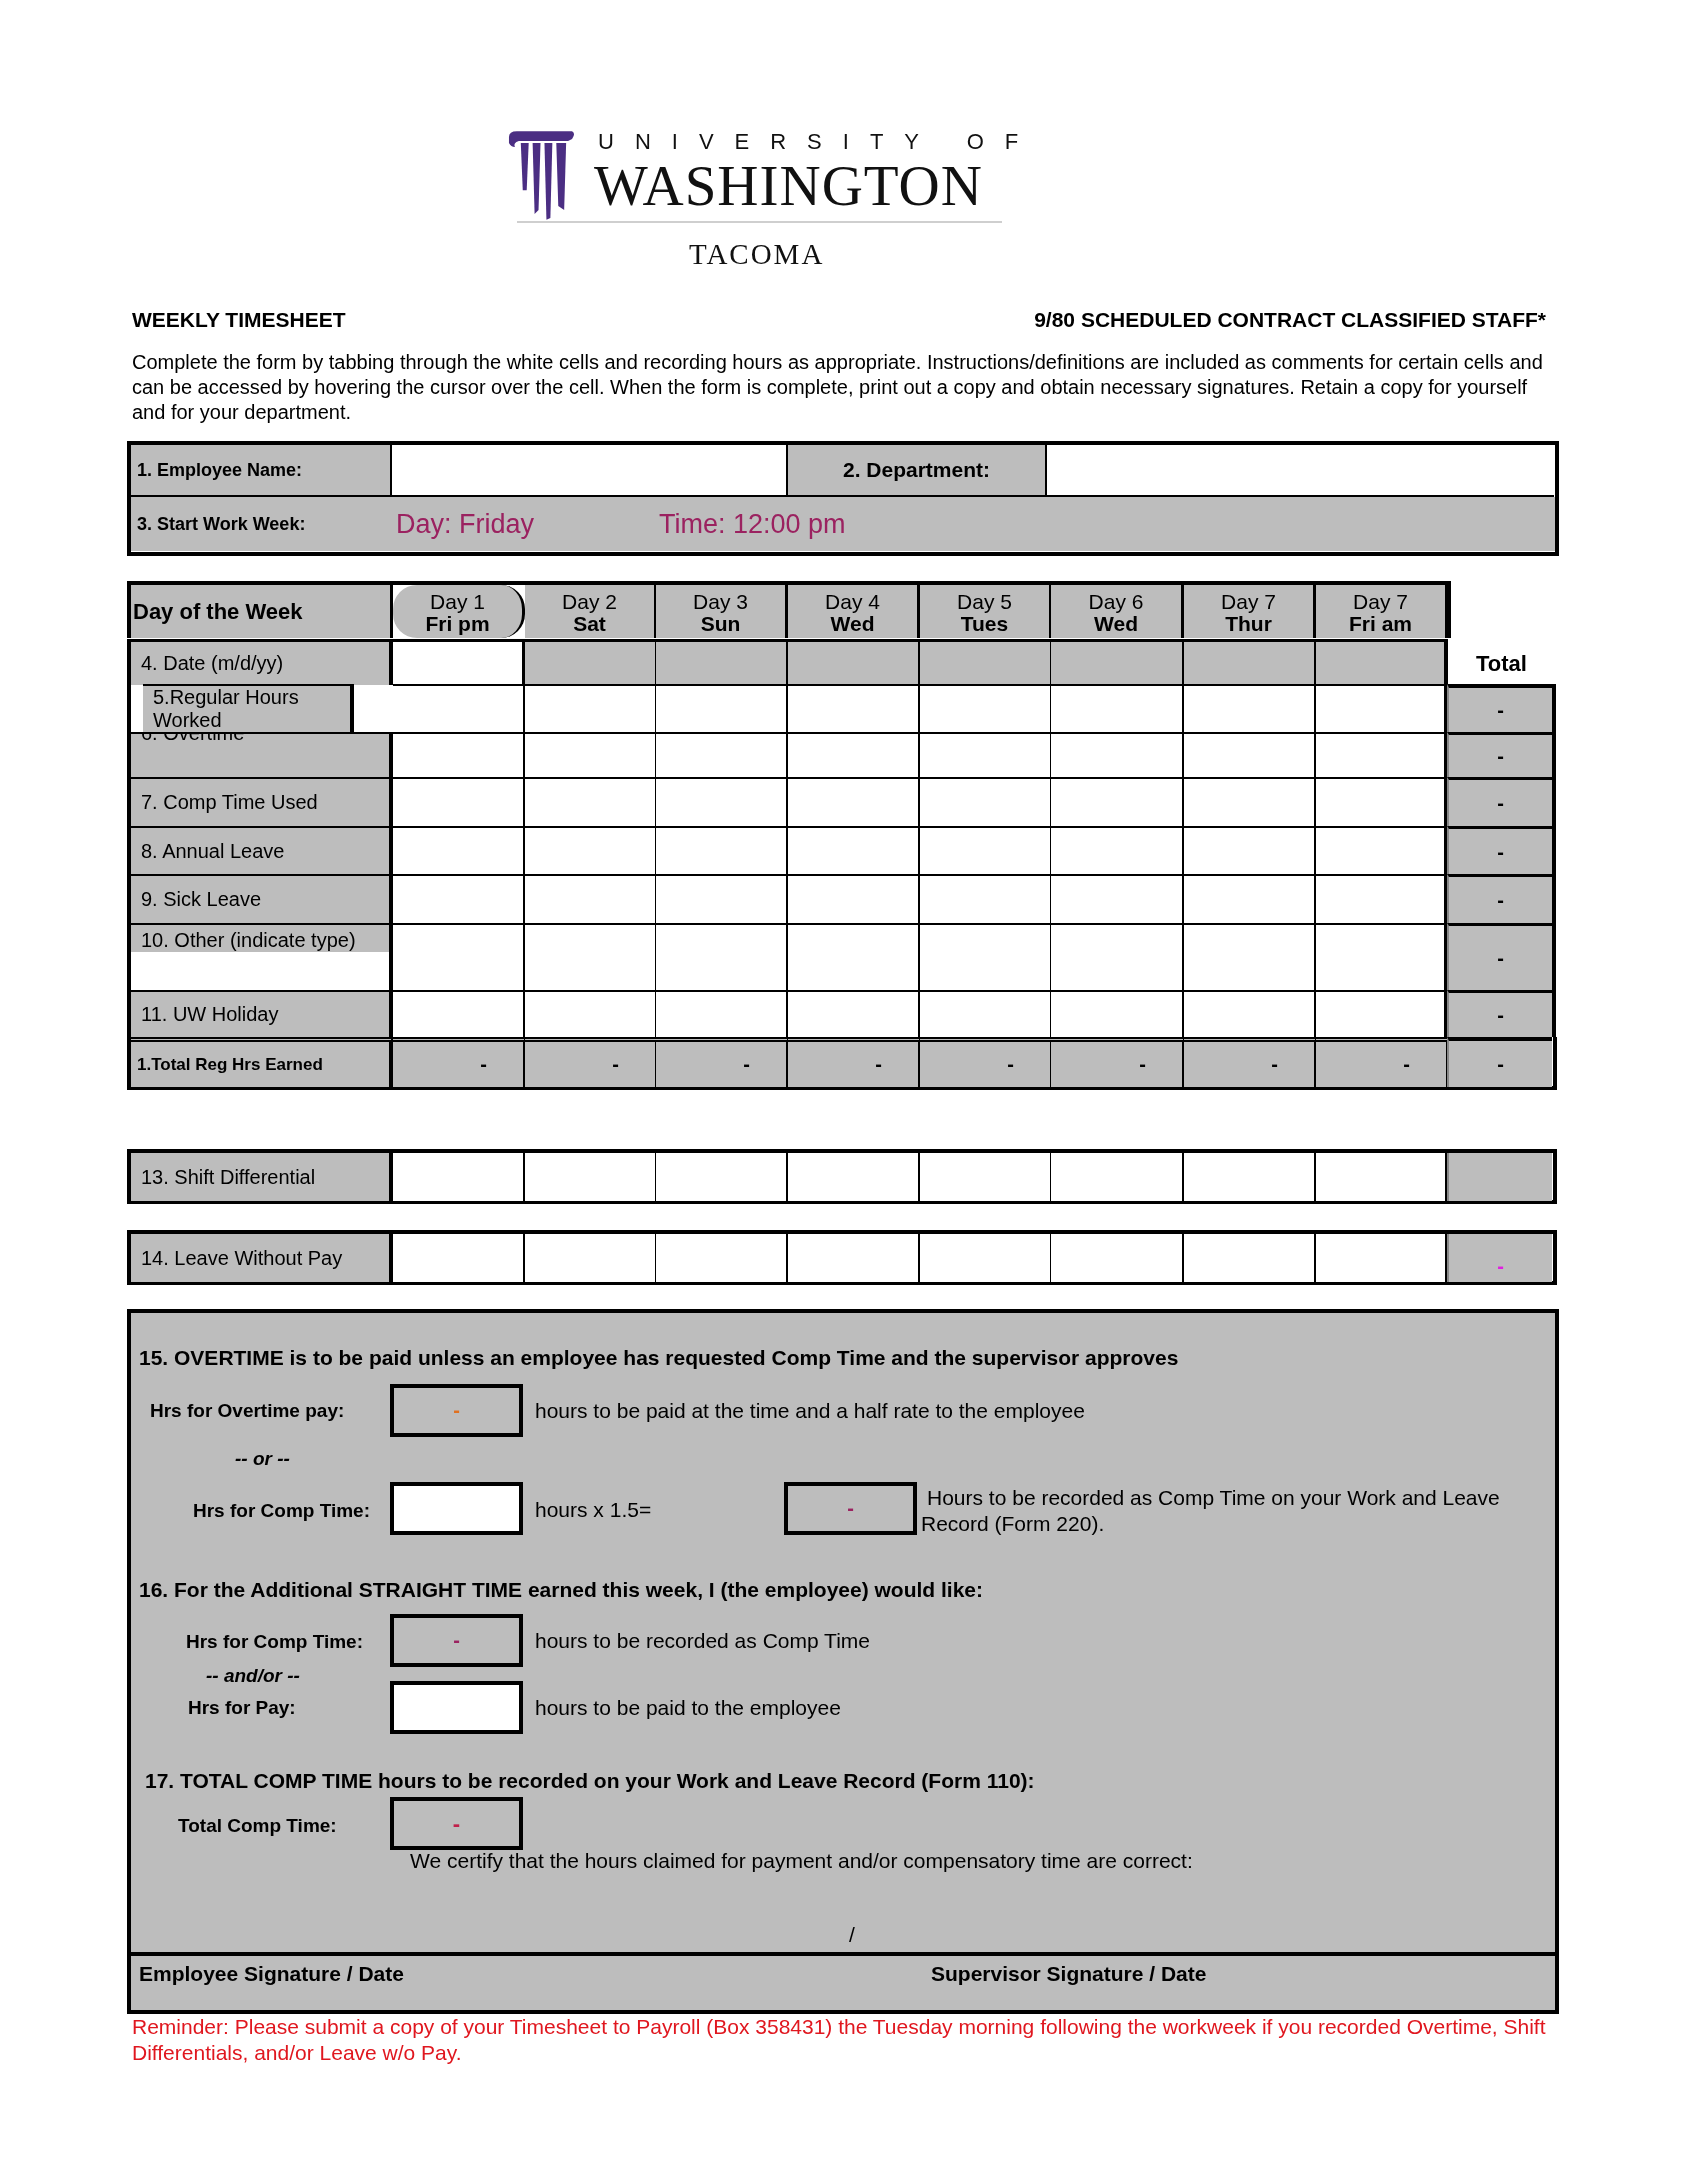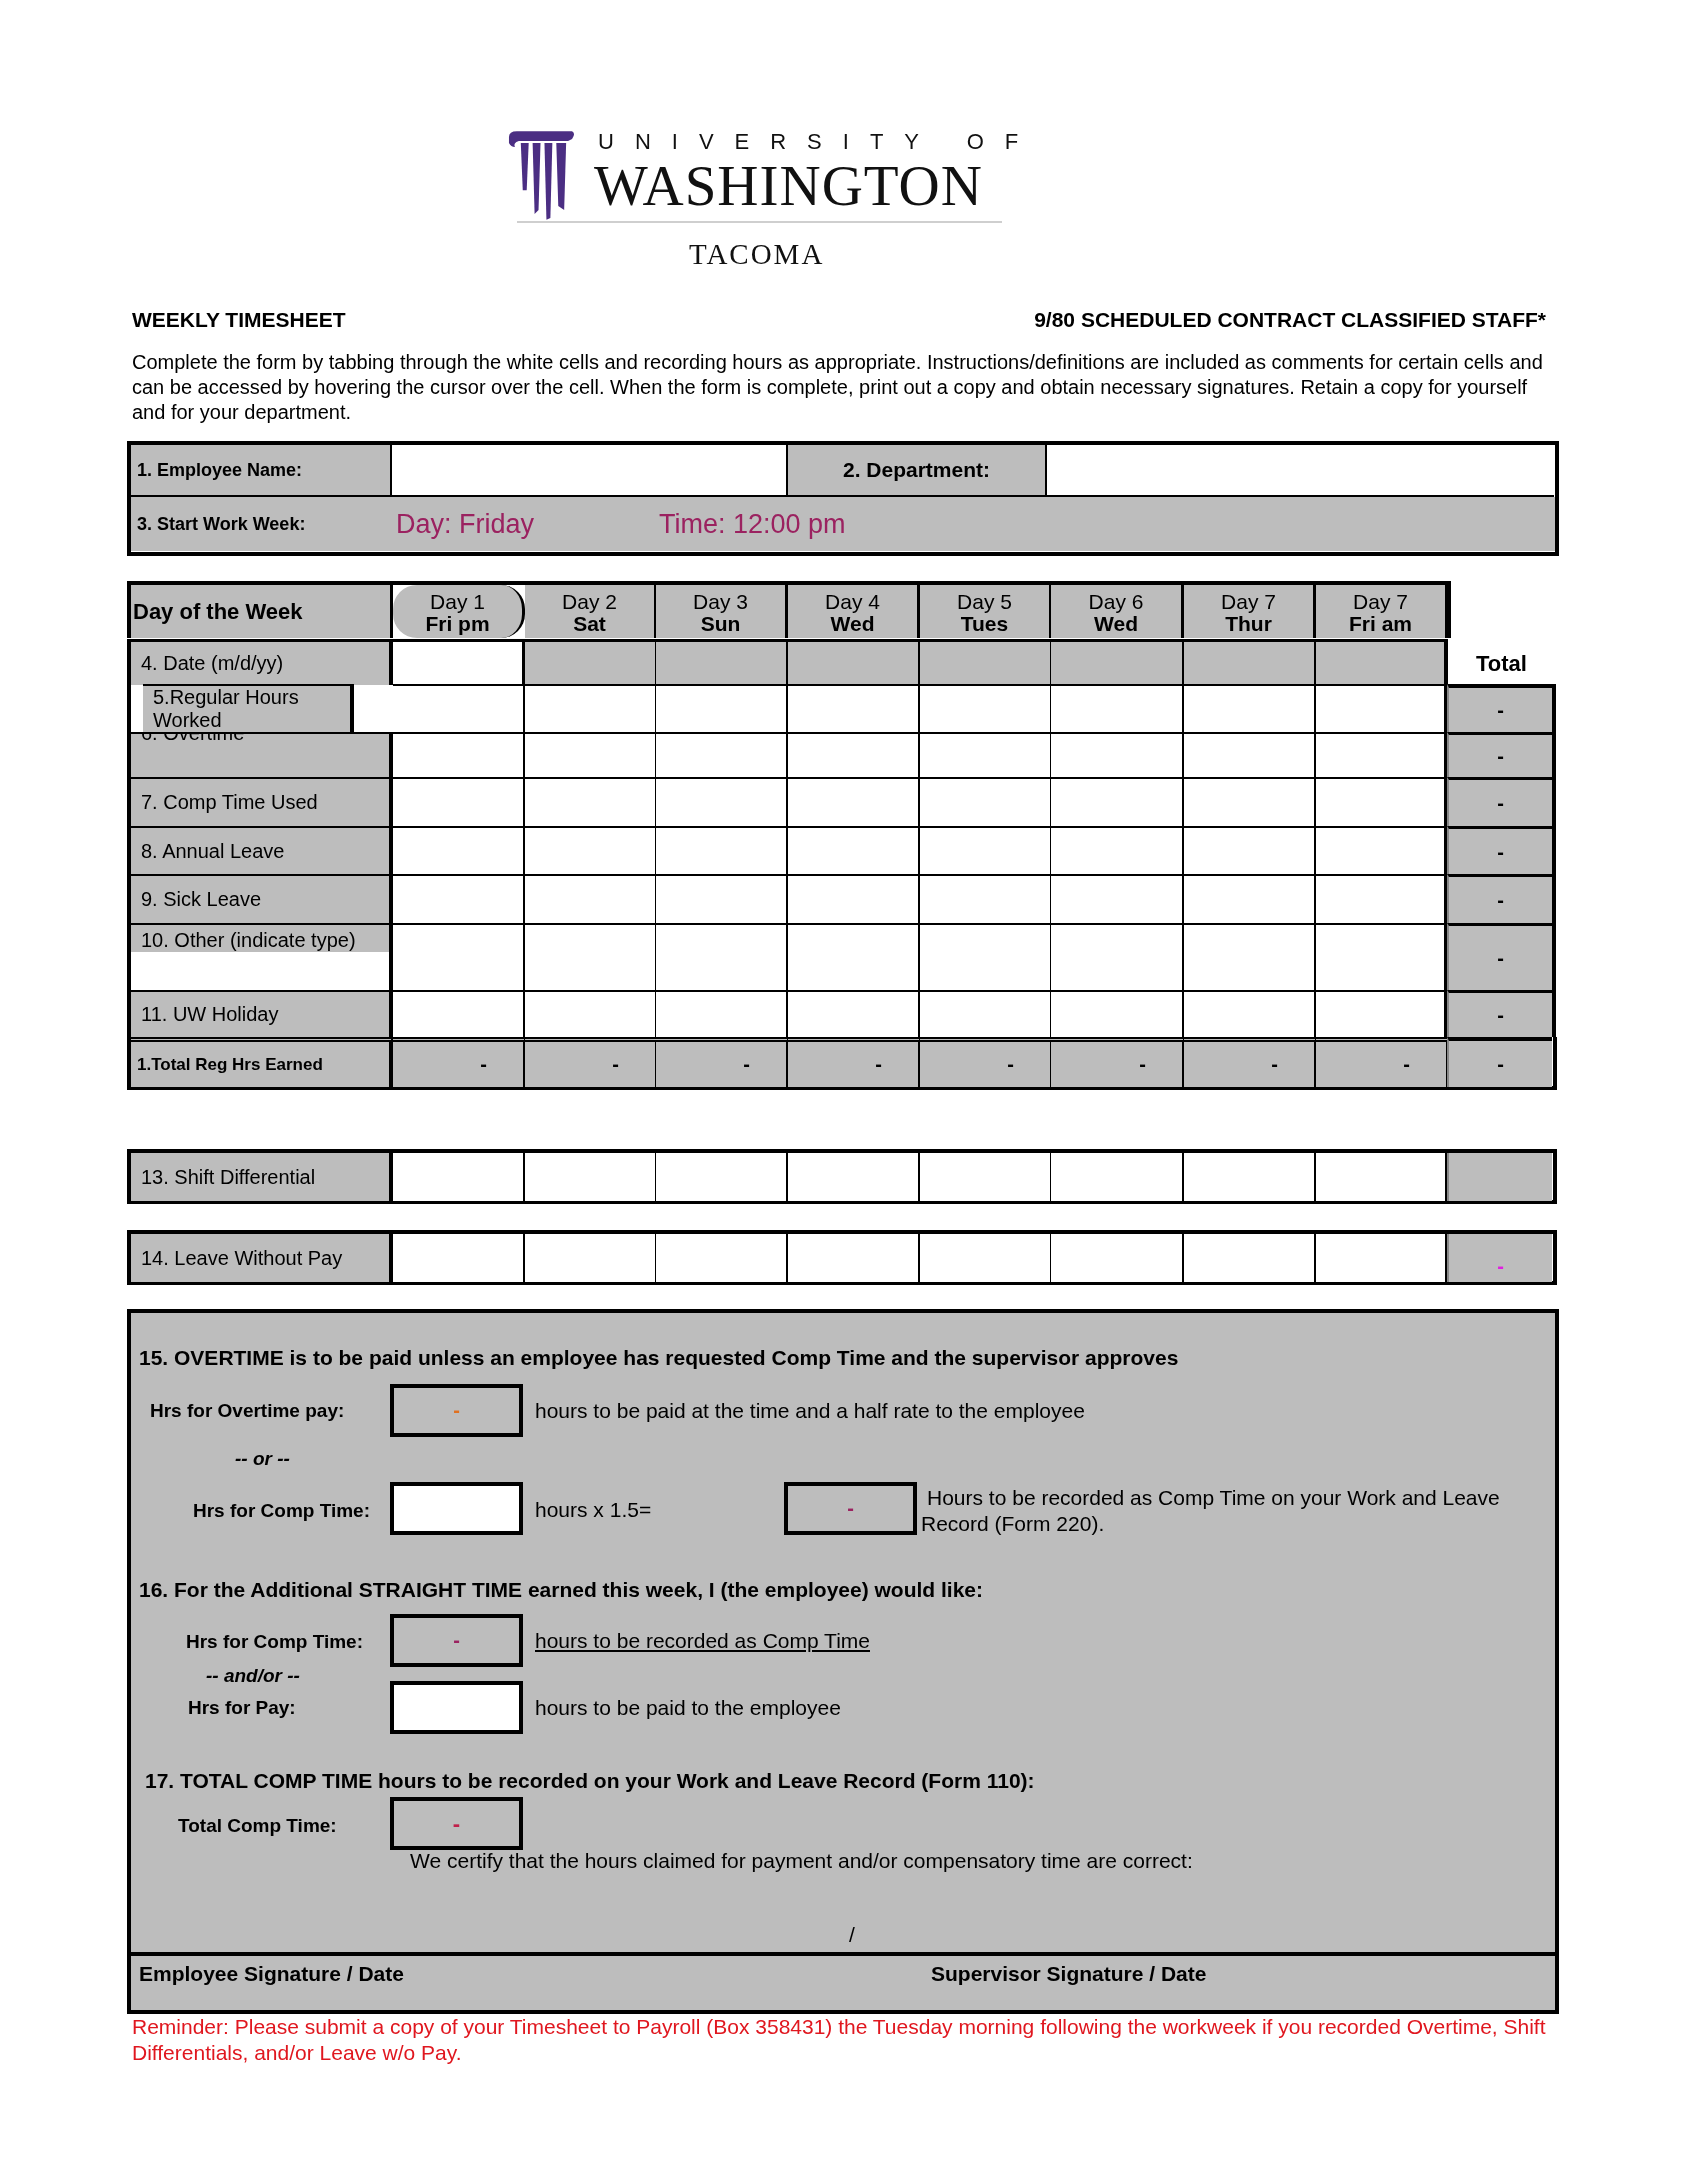--- a/index.html
+++ b/index.html
@@ -247,21 +247,21 @@
 <div class="cell white" style="left:390px;top:1482px;width:133px;height:53px;border:4px solid #000;">
   <input class="inp" value="" style="">
 </div>
 <div class="abs" style="left:535px;top:1498px;font-size:21px;">hours x 1.5=</div>
 <div class="cell" style="left:784px;top:1482px;width:133px;height:53px;border:4px solid #000;display:flex;align-items:center;justify-content:center;font-weight:bold;font-size:20px;color:#9b2260;">-</div>
 <div class="abs" style="left:921px;top:1485px;width:594px;font-size:21px;line-height:26px;text-indent:6px;">Hours to be recorded as Comp Time on your Work and Leave Record (Form 220).</div>
 
 <div class="abs b" style="left:139px;top:1578px;font-size:21px;">16.  For the Additional STRAIGHT TIME earned this week, I (the employee) would like:</div>
 <div class="abs b" style="left:186px;top:1631px;font-size:19px;">Hrs for Comp Time:</div>
 <div class="cell" style="left:390px;top:1614px;width:133px;height:53px;border:4px solid #000;display:flex;align-items:center;justify-content:center;font-weight:bold;font-size:20px;color:#9b2260;">-</div>
-<div class="abs" style="left:535px;top:1629px;font-size:21px;text-decoration:underline;">hours to be recorded as Comp Time</div>
+<div class="abs" style="left:535px;top:1629px;font-size:21px;">hours to be recorded as Comp Time</div>
 <div class="abs b" style="left:206px;top:1665px;font-size:19px;font-style:italic;">-- and/or --</div>
 <div class="abs b" style="left:188px;top:1697px;font-size:19px;">Hrs for Pay:</div>
 <div class="cell white" style="left:390px;top:1681px;width:133px;height:53px;border:4px solid #000;">
   <input class="inp" value="" style="">
 </div>
 <div class="abs" style="left:535px;top:1696px;font-size:21px;">hours to be paid to the employee</div>
 
 <div class="abs b" style="left:145px;top:1769px;font-size:21px;">17. TOTAL COMP TIME hours to be recorded on your Work and Leave Record (Form 110):</div>
 <div class="abs b" style="left:178px;top:1815px;font-size:19px;">Total Comp Time:</div>
 <div class="cell" style="left:390px;top:1797px;width:133px;height:53px;border:4px solid #000;display:flex;align-items:center;justify-content:center;font-weight:bold;font-size:22px;color:#c0204a;">-</div>

